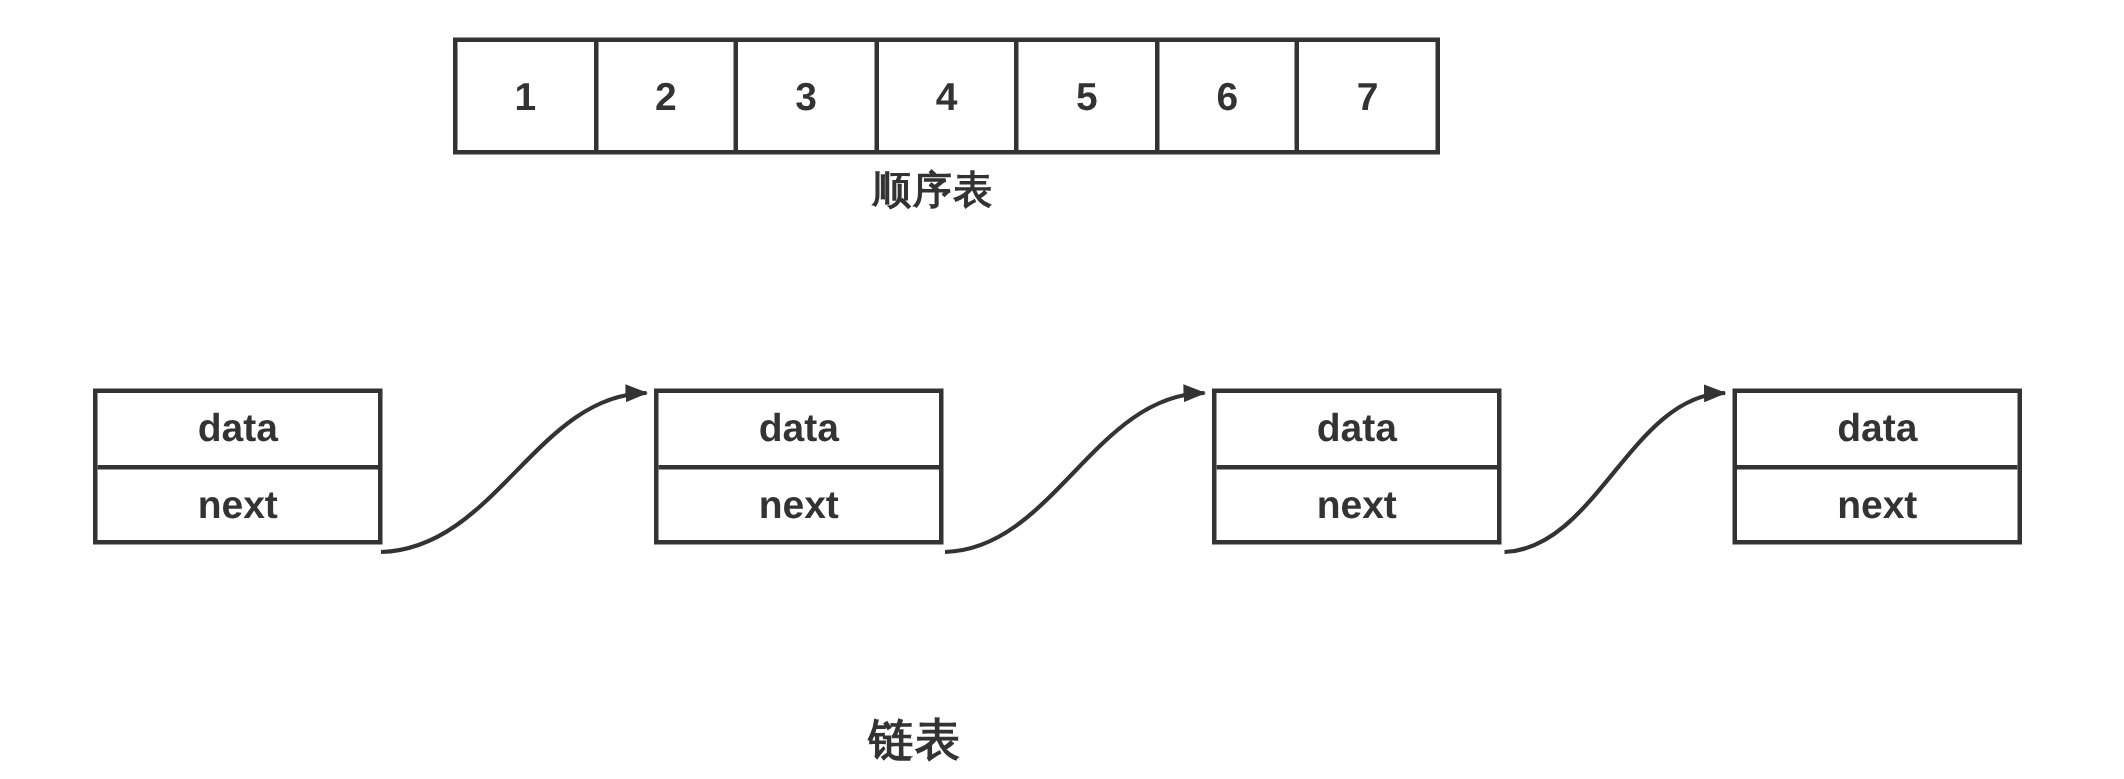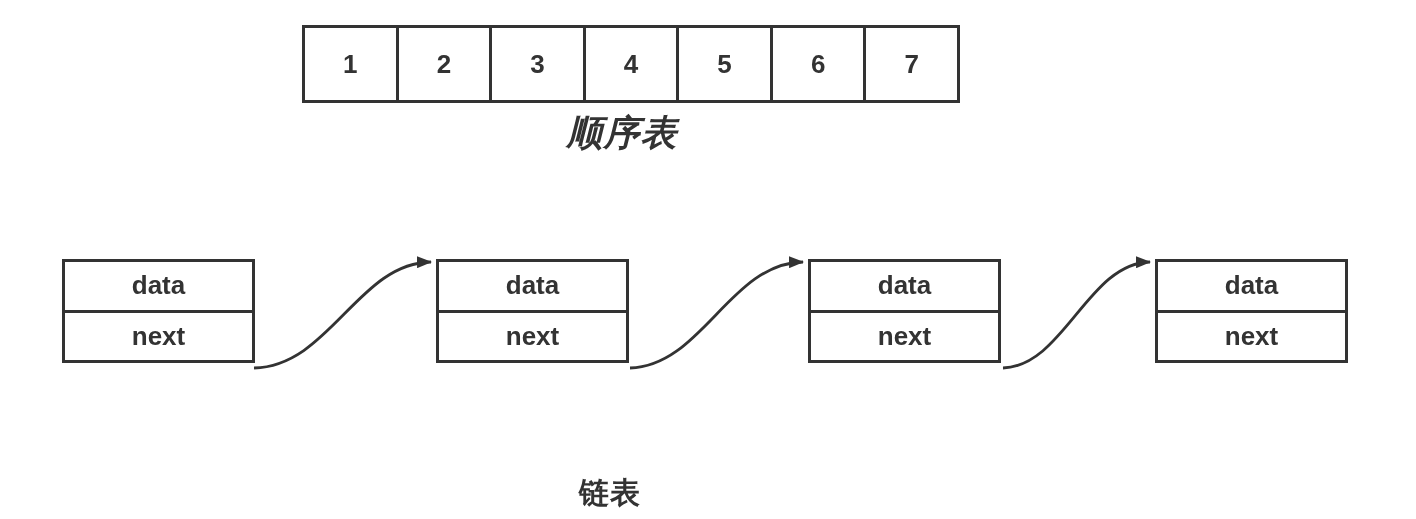--- a/index.html
+++ b/index.html
@@ -33,24 +33,23 @@
     font-weight: bold;
     border-right: 3px solid var(--ink);
   }
   .seq-cell:last-child { border-right: none; }
 
   .seq-label {
     position: absolute;
     left: 302px; top: 109px;
     width: 640px;
     text-align: center;
-    font-size: 36px;
+    font-size: 26px;
     font-weight: bold;
     letter-spacing: 1px;
-    font-style: italic;
   }
 
   
   .node {
     position: absolute;
     top: 259px;
     width: 193px; height: 104px;
     border: 3px solid var(--ink);
     box-sizing: border-box;
     background: #ffffff;

